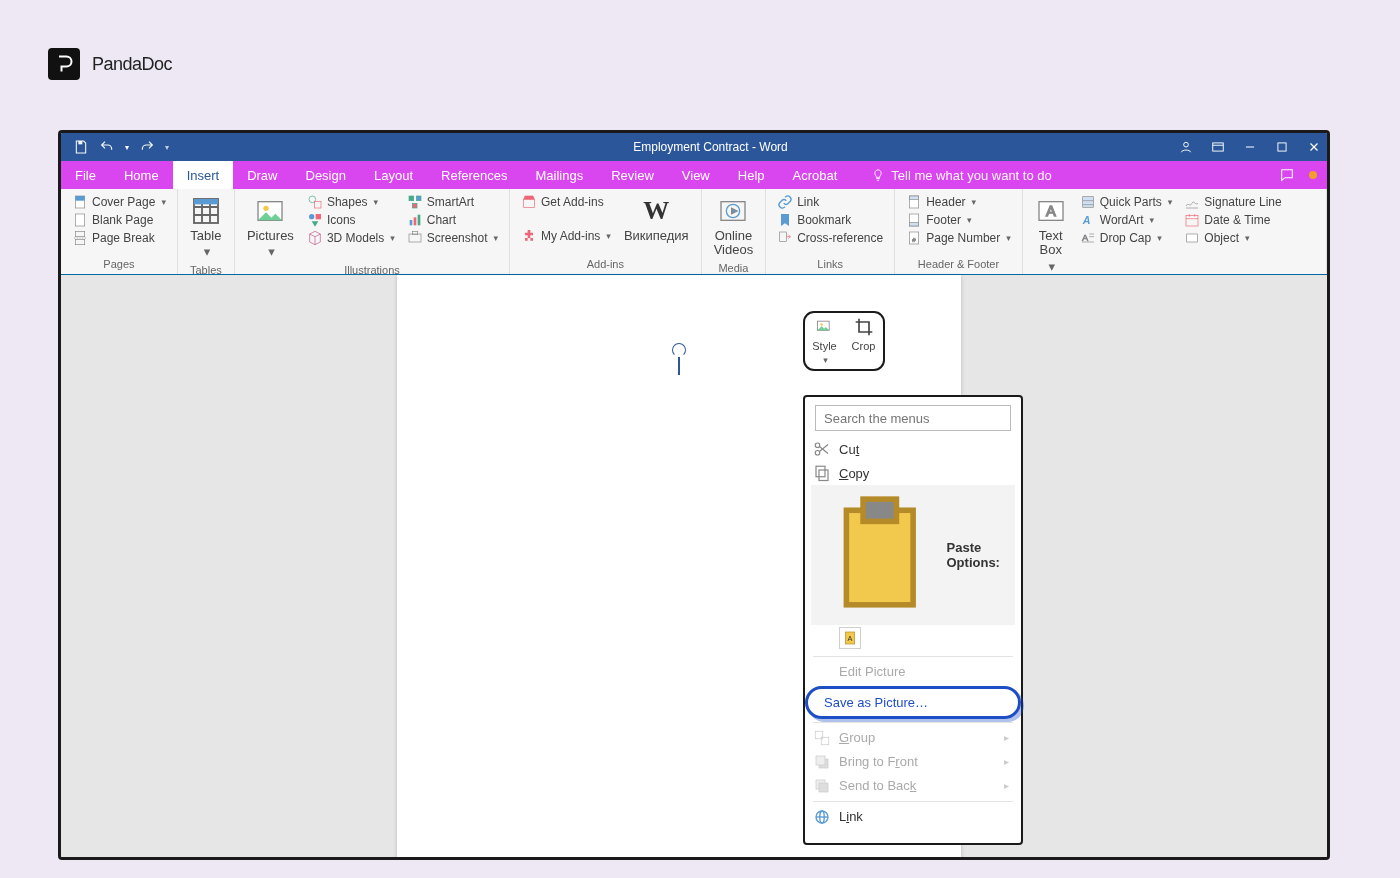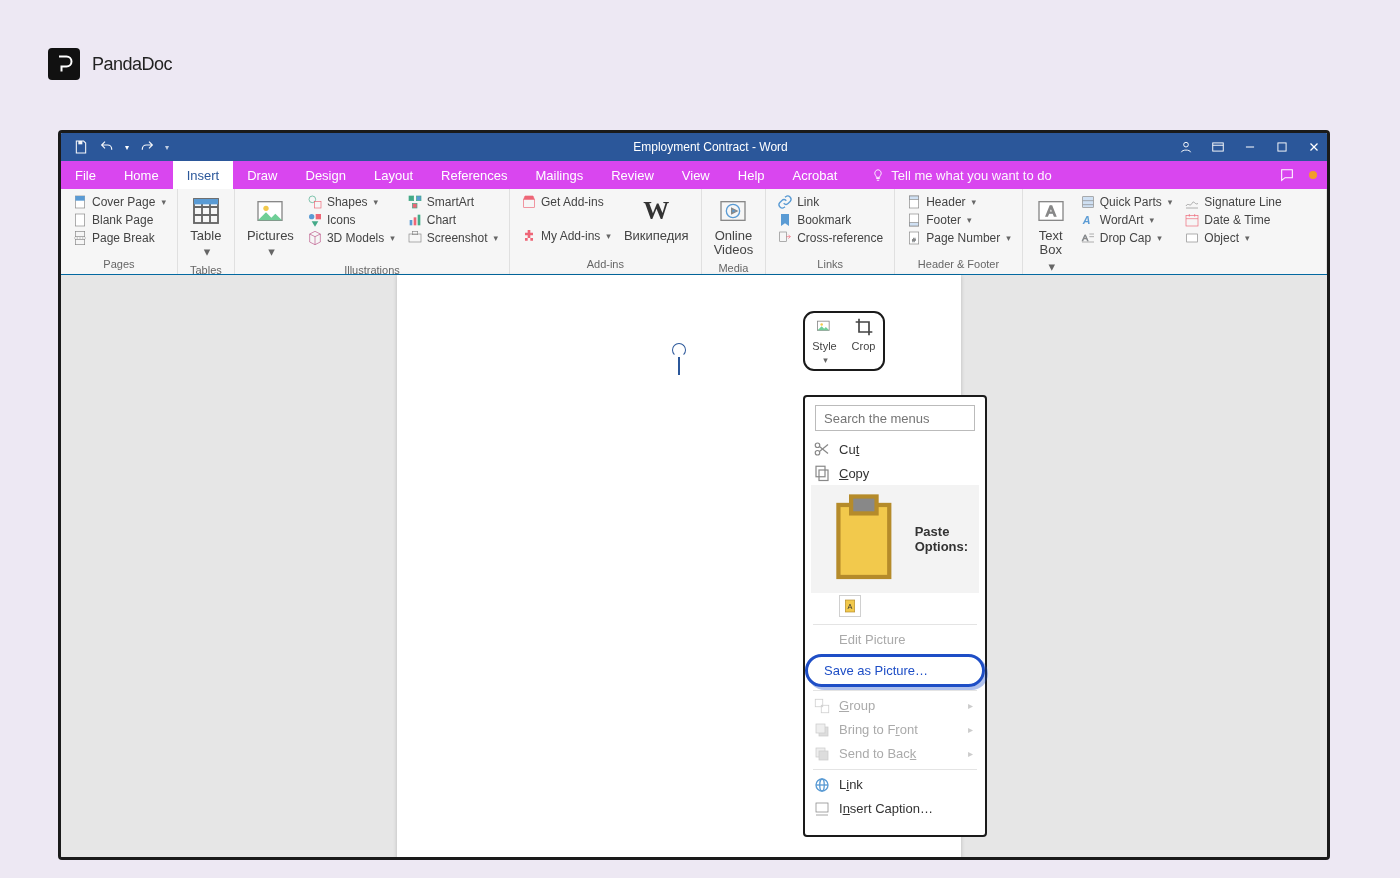--- a/index.html
+++ b/index.html
@@ -56,21 +56,21 @@
 .h-tm{top:-4px;left:50%;transform:translateX(-50%);} .h-bm{bottom:-4px;left:50%;transform:translateX(-50%);}
 .h-ml{top:50%;left:-4px;transform:translateY(-50%);} .h-mr{top:50%;right:-4px;transform:translateY(-50%);}
 .signature { position:absolute; inset:0; display:flex; align-items:center; justify-content:center; font-family:"Brush Script MT","Segoe Script",cursive; font-size:52px; color:#2a2a2a; letter-spacing:1px; }
 
 
 .mini-toolbar { position:absolute; top:36px; left:742px; width:82px; background:#fff; border:2px solid #1a1a1a; border-radius:11px; display:flex; padding:4px 0; }
 .mini-btn { flex:1; display:flex; flex-direction:column; align-items:center; gap:3px; font-size:11px; color:#444; cursor:pointer; }
 .mini-btn .micon { width:22px; height:20px; }
 
 
-.ctx { position:absolute; top:120px; left:742px; width:184px; background:#fff; border:2px solid #1a1a1a; border-radius:4px; padding:8px 6px; font-size:13px; color:#333; }
+.ctx { position:absolute; top:120px; left:742px; width:220px; background:#fff; border:2px solid #1a1a1a; border-radius:4px; padding:8px 6px; font-size:13px; color:#333; }
 .ctx-search { margin:0 4px 6px 4px; }
 .ctx-search input { width:100%; height:26px; border:1px solid #bbb; padding:0 8px; font-size:13px; color:#555; outline:none; }
 .ctx-item { display:flex; align-items:center; gap:8px; padding:3px 6px 3px 2px; cursor:pointer; position:relative; }
 .ctx-item.disabled { color:#aaa; cursor:default; }
 .ctx-item .cicon { width:18px; height:18px; flex-shrink:0; }
 .ctx-item .arrow { position:absolute; right:6px; font-size:10px; color:#666; }
 .ctx-item.disabled .arrow { color:#ccc; }
 .ctx-label-row { padding:3px 6px 3px 2px; display:flex; align-items:center; gap:0; font-weight:600; background:#f3f3f3;justify-content:flex-end; }
 .ctx-paste-opt { padding:2px 6px 4px 28px; }
 .ctx-paste-opt .popt { width:22px; height:22px; border:1px solid #d0d0d0; display:inline-flex; align-items:center; justify-content:center; cursor:pointer; }
@@ -540,27 +540,20 @@
       <div class="ctx-sep"></div>
       <div class="ctx-item">
         <svg class="cicon" viewBox="0 0 24 24" fill="none" stroke="#5a9bd4" stroke-width="1.8">
             <circle cx="12" cy="12" r="8"></circle>
             <ellipse cx="12" cy="12" rx="3" ry="8"></ellipse>
             <line x1="4" y1="12" x2="20" y2="12"></line>
           </svg>
         <span>L<u class="ak">i</u>nk</span>
       </div>
       <div class="ctx-item">
-        <svg class="cicon" viewBox="0 0 24 24" fill="none" stroke="#888">
-            <rect x="4" y="4" width="16" height="12"></rect>
-            <line x1="4" y1="20" x2="20" y2="20"></line>
-          </svg>
-        <span>I<u class="ak">n</u>sert Caption…</span>
-      </div>
-      <div class="ctx-item">
         
         
       </div>
 
     </div>
   </div>
 
 </div>
 
 </body></html>

